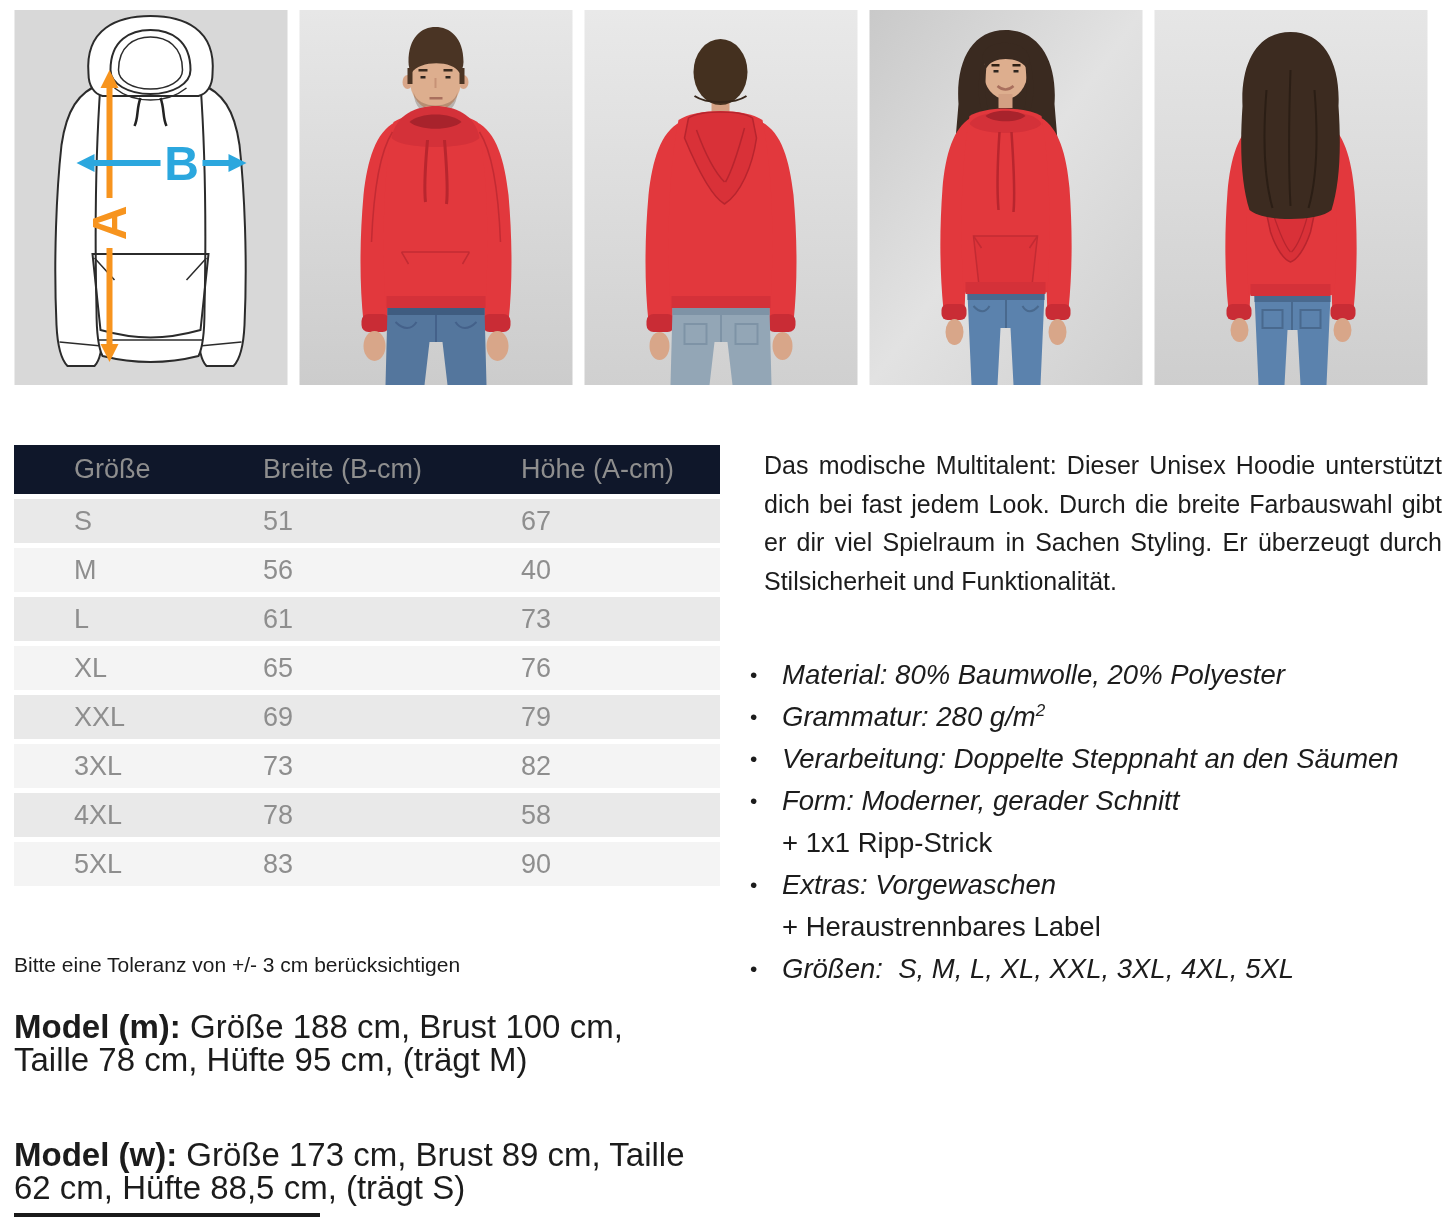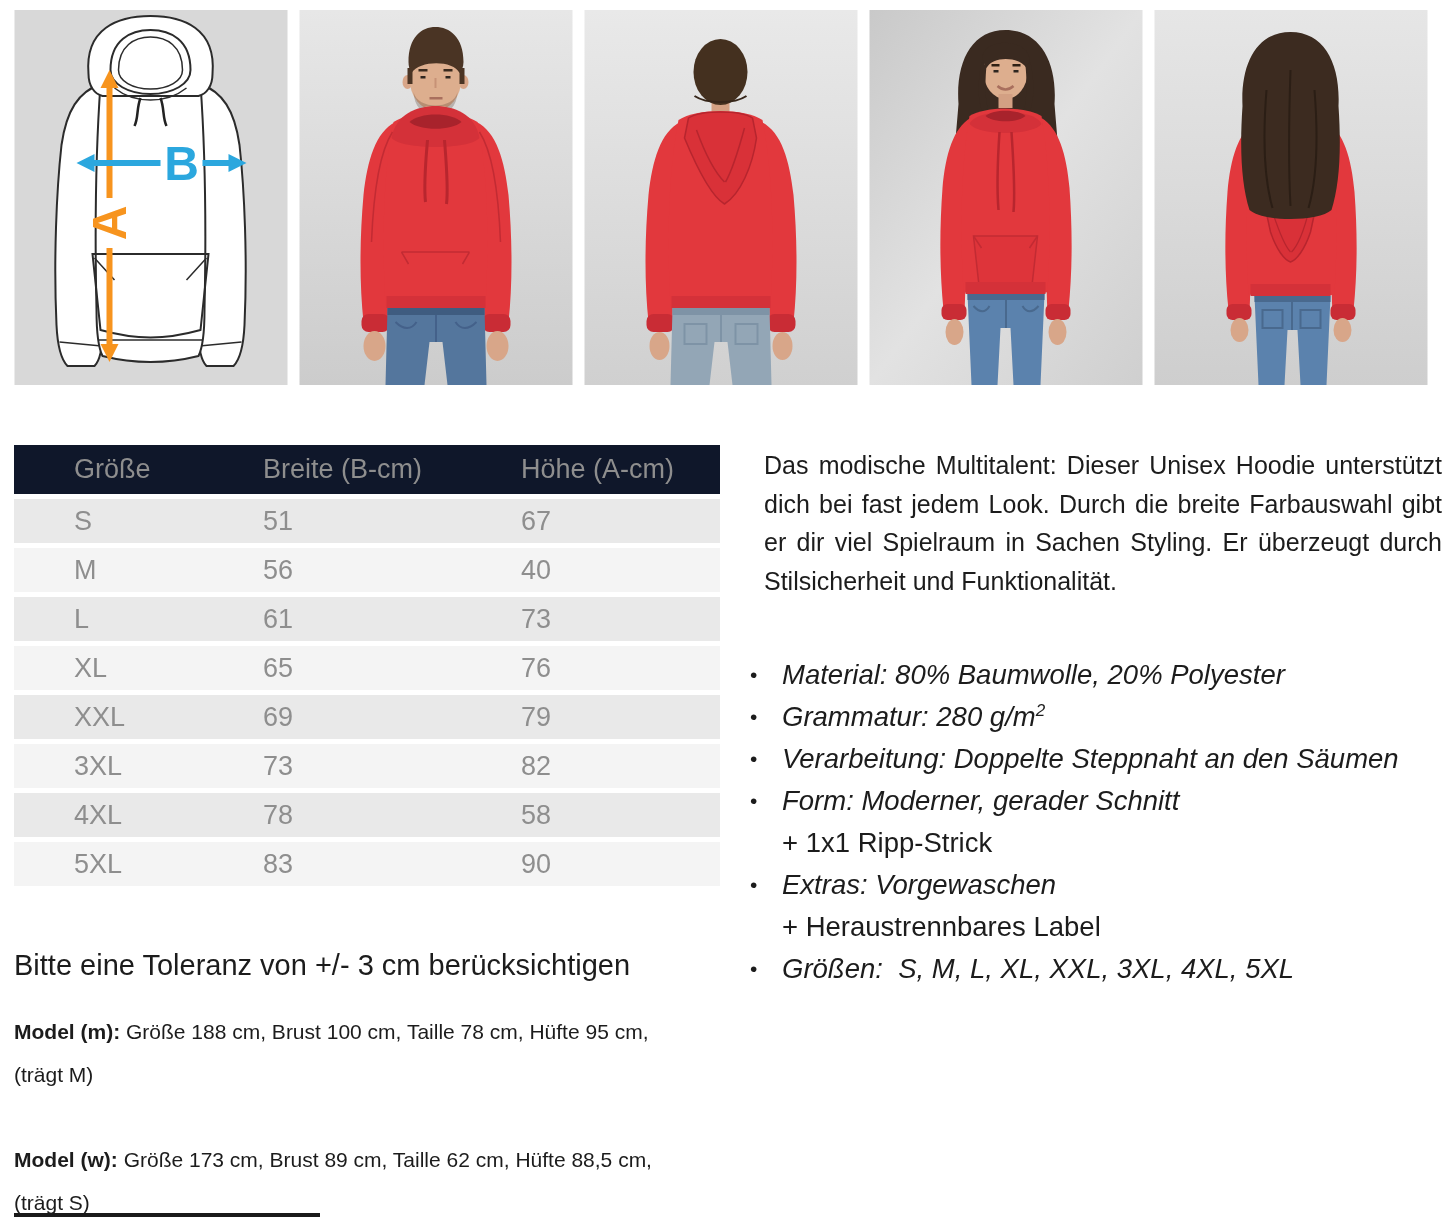--- a/index.html
+++ b/index.html
@@ -16,22 +16,22 @@
   table.size-table{width:100%;border-collapse:separate;border-spacing:0 5px;font-size:27px;color:#8e8e8e;table-layout:fixed;}
   table.size-table col.c1{width:248px;}
   table.size-table col.c2{width:258px;}
   table.size-table col.c3{width:200px;}
   table.size-table th{font-weight:normal;text-align:left;background:#0f172a;height:47px;}
   table.size-table td{height:42px;}
   table.size-table th:first-child,table.size-table td:first-child{padding-left:60px;}
   table.size-table tbody tr:nth-child(odd) td{background:#e9e9e9;}
   table.size-table tbody tr:nth-child(even) td{background:#f4f4f4;}
   
-  .tolerance-note{position:absolute;left:14px;top:948px;font-size:29px;line-height:34px;}
-  .model-info{position:absolute;left:14px;width:680px;font-size:21px;line-height:43px;}
+  .tolerance-note{position:absolute;left:14px;top:948px;font-size:21px;line-height:34px;}
+  .model-info{position:absolute;left:14px;width:680px;font-size:33px;line-height:33px;}
   .model-info b{font-weight:bold;}
   .model-m{top:1010px;}
   .model-w{top:1138px;}
   .cutoff-bar{position:absolute;left:14px;top:1213px;width:306px;height:4px;background:#1a1a1a;}
   
   .description{position:absolute;left:748px;top:446px;width:694px;}
   .description .intro{margin:0 0 58px 16px;font-size:25px;line-height:38.5px;text-align:justify;}
   .bullets{margin:0;padding:0;list-style:none;font-size:27.5px;}
   .bullet-row{position:relative;padding-left:34px;line-height:33px;margin-bottom:9px;}
   .bullet-dot{position:absolute;left:2px;top:0;font-size:21px;line-height:33px;}

